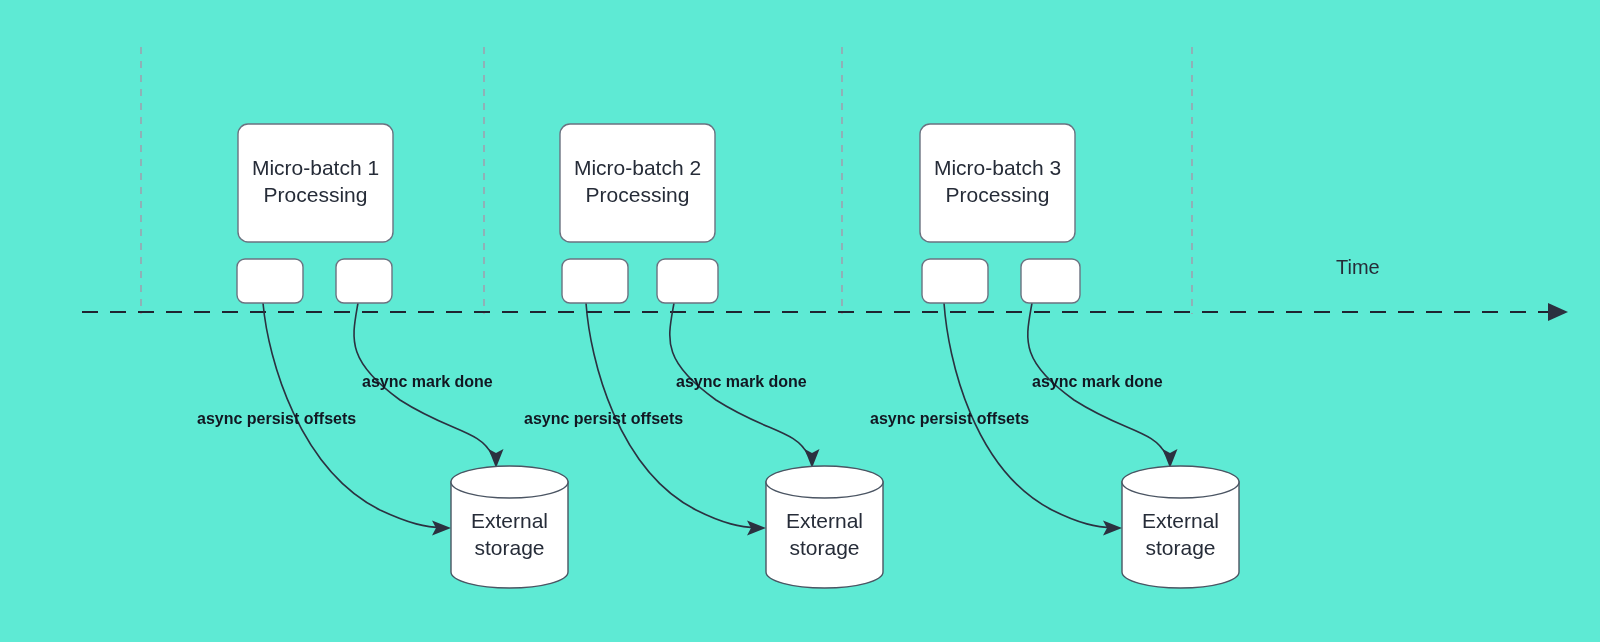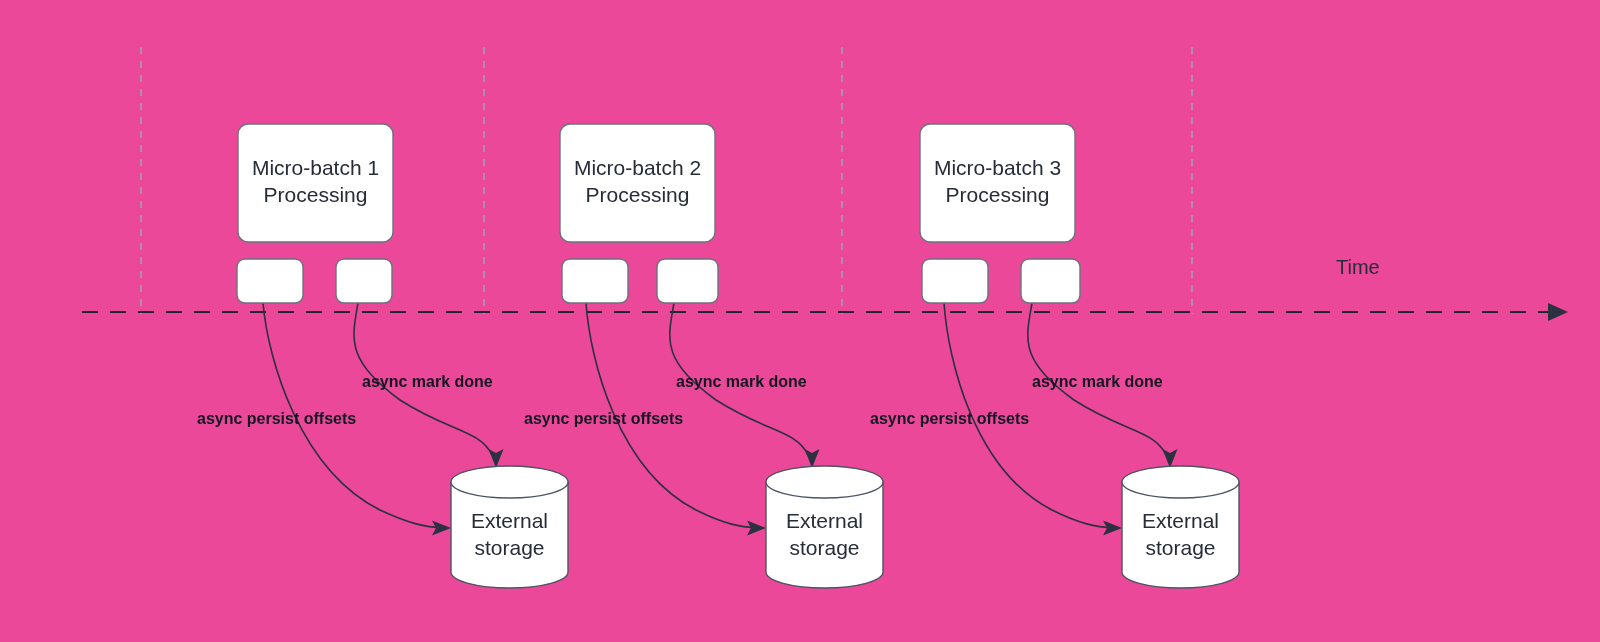--- a/index.html
+++ b/index.html
@@ -10,21 +10,21 @@
   body {
     width: 1600px;
     height: 642px;
     font-family: "Liberation Sans", sans-serif;
     overflow: hidden;
   }
   #diagram-root {
     position: relative;
     width: 1600px;
     height: 642px;
-    background: #ec4899;
+    background: #5eead4;
   }
   svg#diagram-canvas {
     display: block;
     width: 1600px;
     height: 642px;
   }
   .node-shape {
     fill: #ffffff;
     stroke: #6b7280;
     stroke-width: 1.4;

